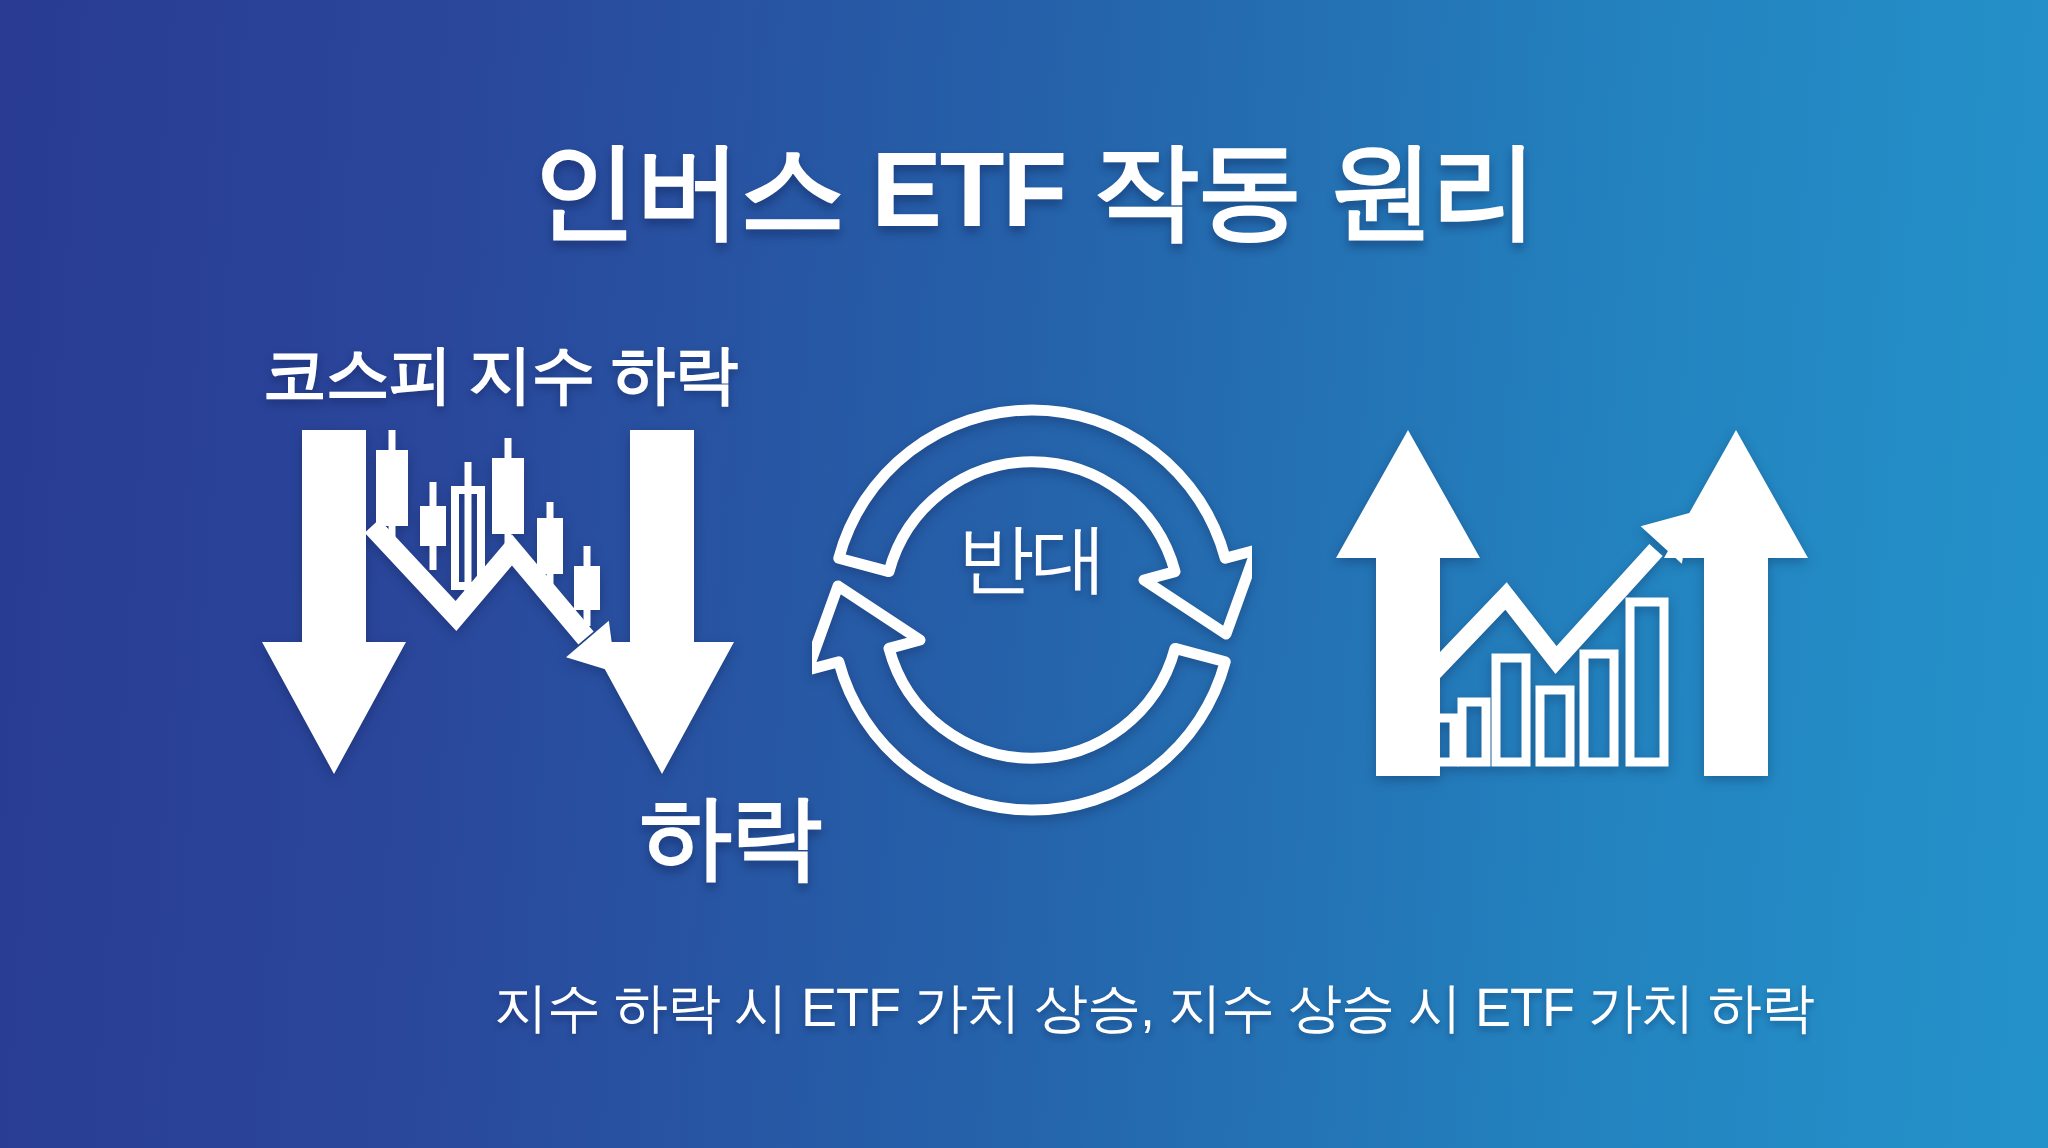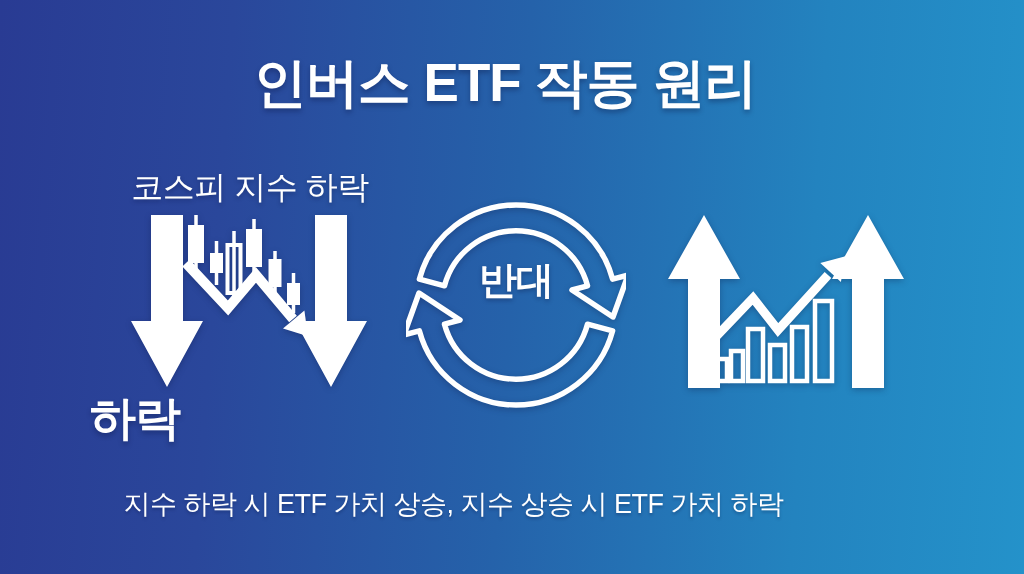--- a/index.html
+++ b/index.html
@@ -9,56 +9,56 @@
     overflow: hidden;
   }
   .stage {
     position: relative;
     width: 1024px; height: 574px;
     background: linear-gradient(94deg, #293b93 0%, #2a479b 22%, #2562aa 50%, #2383bf 78%, #2492ca 100%);
     color: #ffffff;
   }
   .title {
     position: absolute; left: 0; top: 48px; width: 1010px;
-    margin: 0; text-align: center;
+    margin: 12px; text-align: center;
     font-size: 53px; font-weight: 800; letter-spacing: -1px;
     text-shadow: 0 3px 5px rgba(8,18,60,.35);
   }
   .col-header {
     position: absolute; top: 166px; width: 320px;
-    text-align: center; font-size: 32px; font-weight: 400;
+    text-align: center; font-size: 32px; font-weight: 700;
     letter-spacing: -0.5px;
     text-shadow: 0 2px 4px rgba(8,18,60,.35);
   }
   .col-header.left  { left: 90px; }
   .col-header.right { left: 625px; }
   .graphic {
     position: absolute; top: 213px; width: 250px; height: 185px;
     filter: drop-shadow(0 2px 3px rgba(8,18,60,.3));
   }
   .graphic.left   { left: 123px; }
   .graphic.center { left: 406px; top: 195px; width: 220px; height: 220px; }
   .graphic.right  { left: 660px; }
   .col-label {
     position: absolute; top: 388px; width: 320px;
-    text-align: left; font-size: 46px; font-weight: 800;
+    text-align: right; font-size: 46px; font-weight: 800;
     letter-spacing: -1px;
     text-shadow: 0 3px 5px rgba(8,18,60,.35);
   }
   .col-label.left  { left: 90px; }
   .col-label.right { left: 625px; }
   .cycle-text {
     position: absolute; left: 426px; top: 258px; width: 180px;
-    text-align: center; font-size: 38px; font-weight: 700;
+    text-align: center; font-size: 38px; font-weight: 400;
     line-height: 1.2; letter-spacing: -1px;
     text-shadow: 0 2px 4px rgba(8,18,60,.35);
   }
   .caption {
     position: absolute; left: 0; top: 486px; width: 907px;
-    text-align: center; font-size: 27px; font-weight: 400;
+    text-align: right; font-size: 27px; font-weight: 400;
     letter-spacing: -0.5px;
     text-shadow: 0 2px 3px rgba(8,18,60,.3);
   }
   svg .fill-w   { fill: #ffffff; }
   svg .stroke-w { stroke: #ffffff; fill: none; }
 </style>
 </head>
 <body>
 
 <div class="stage">

